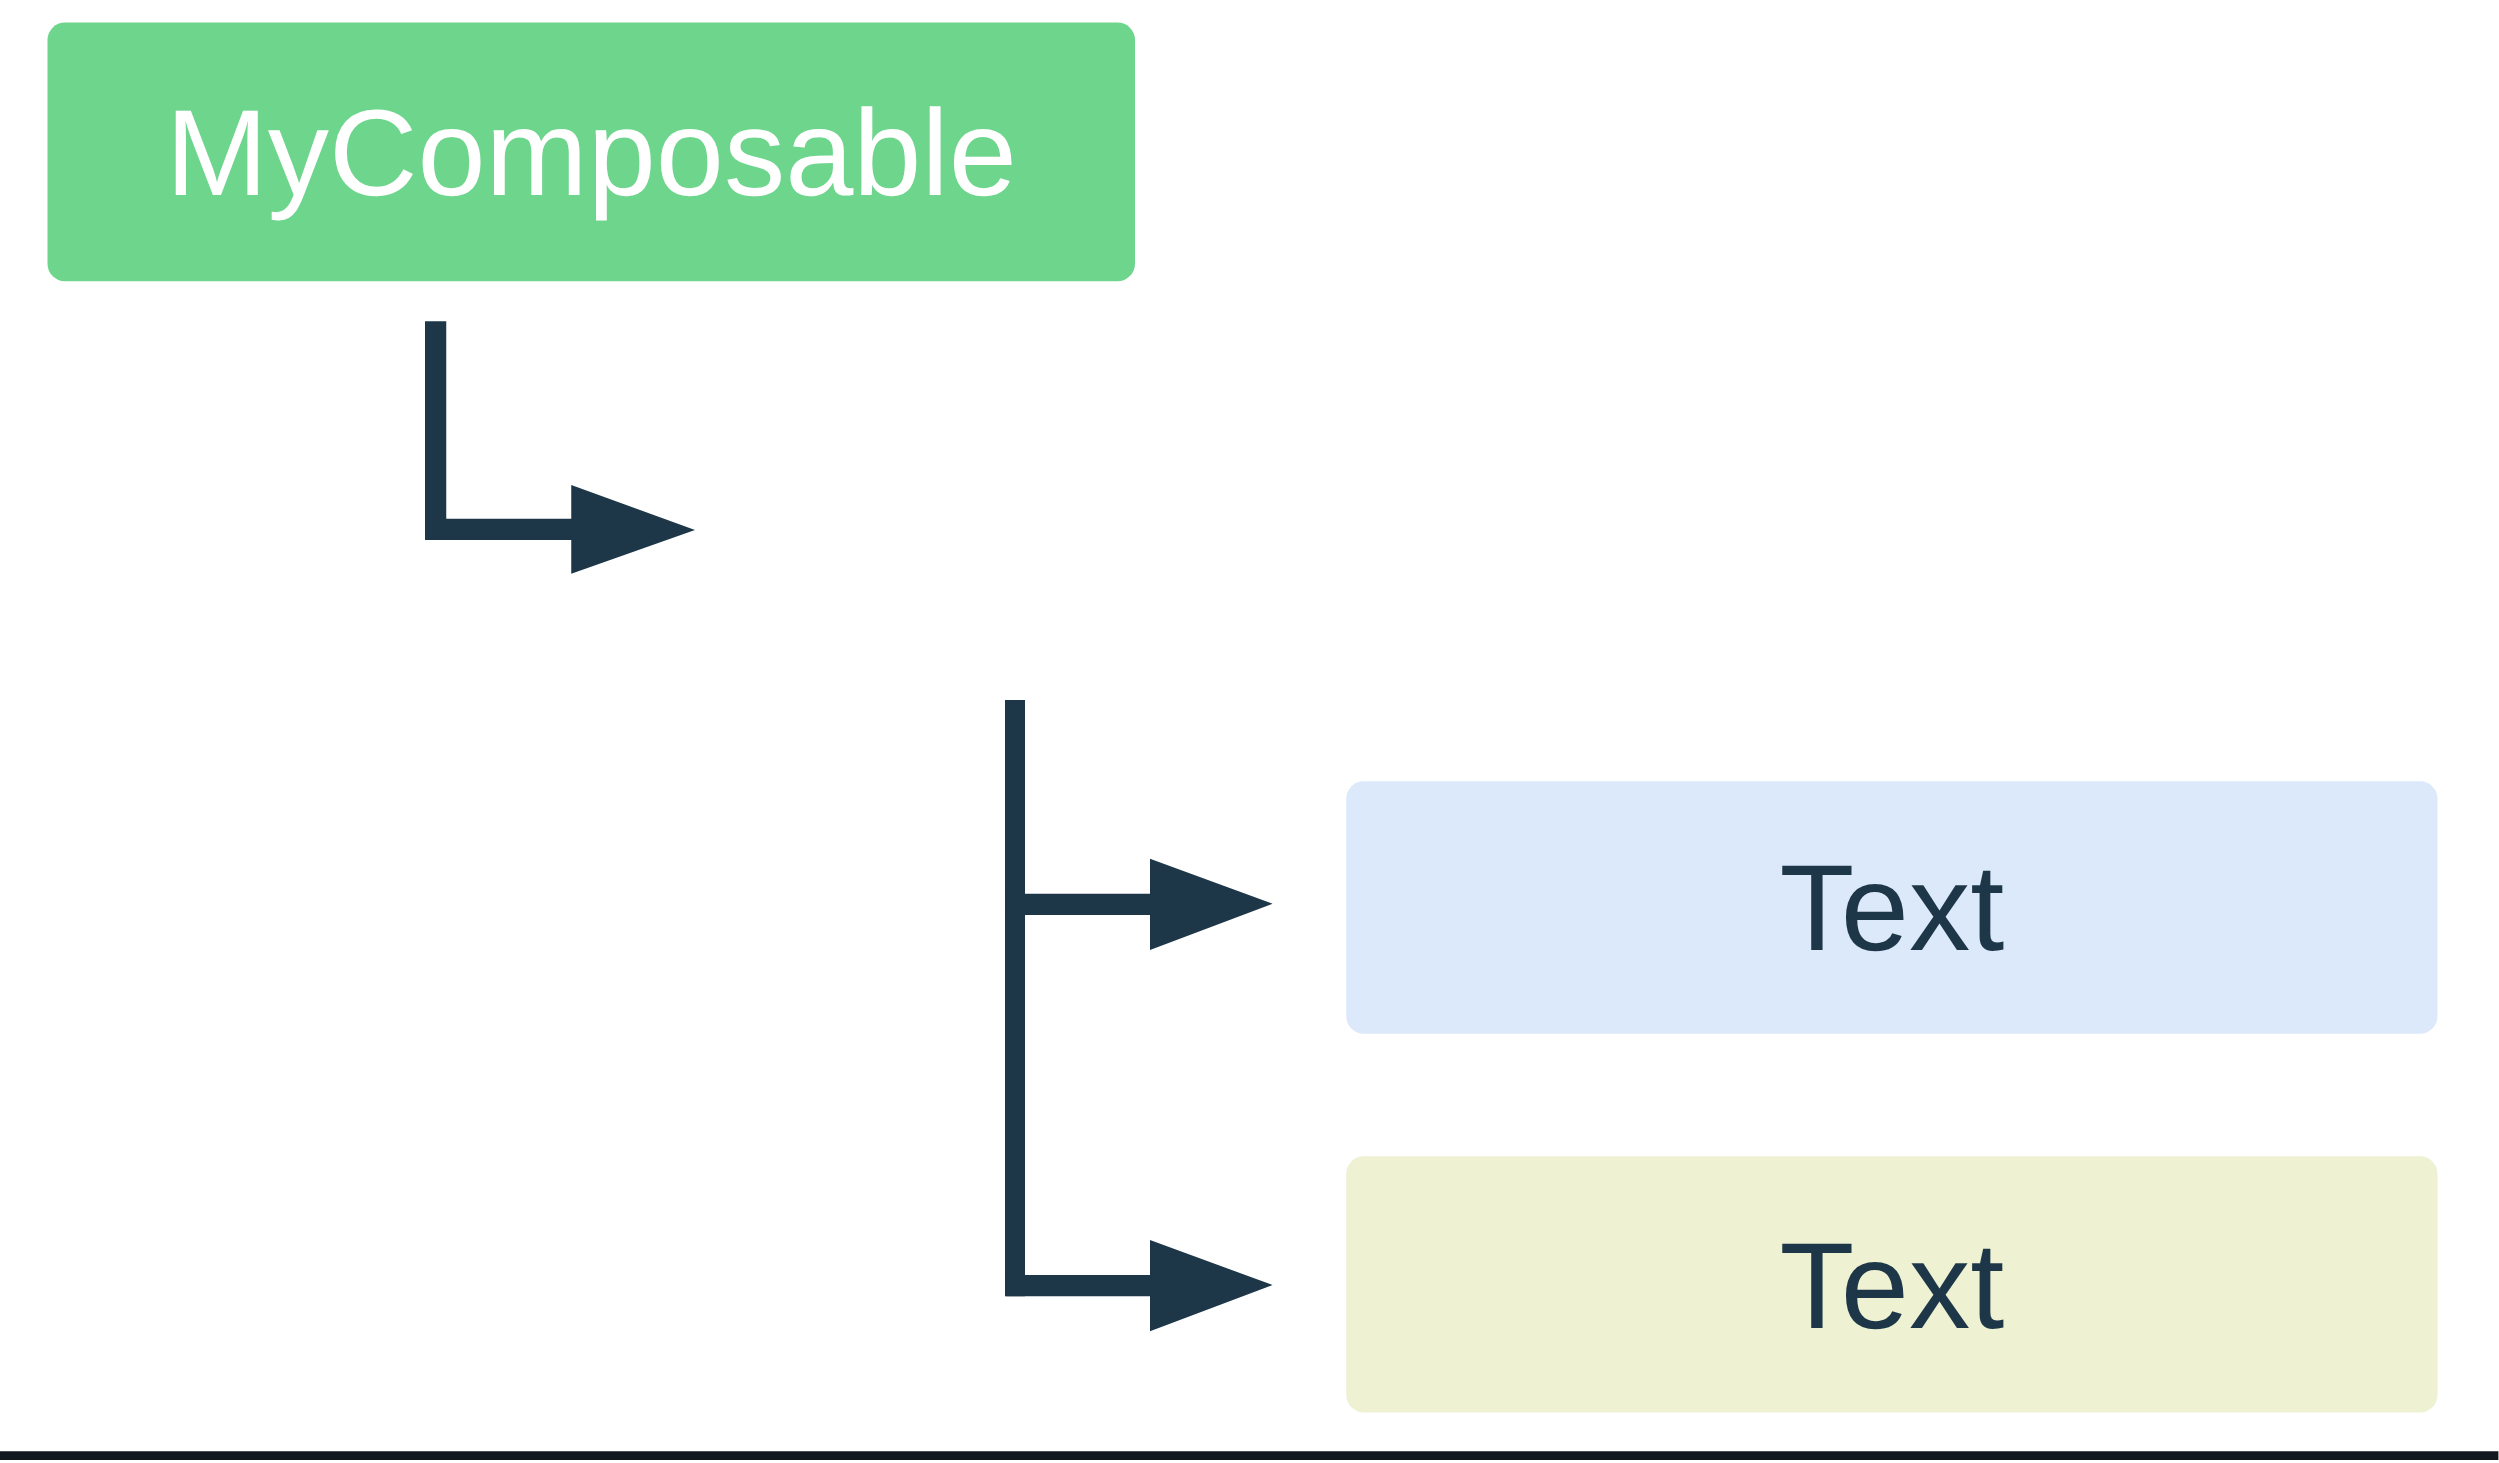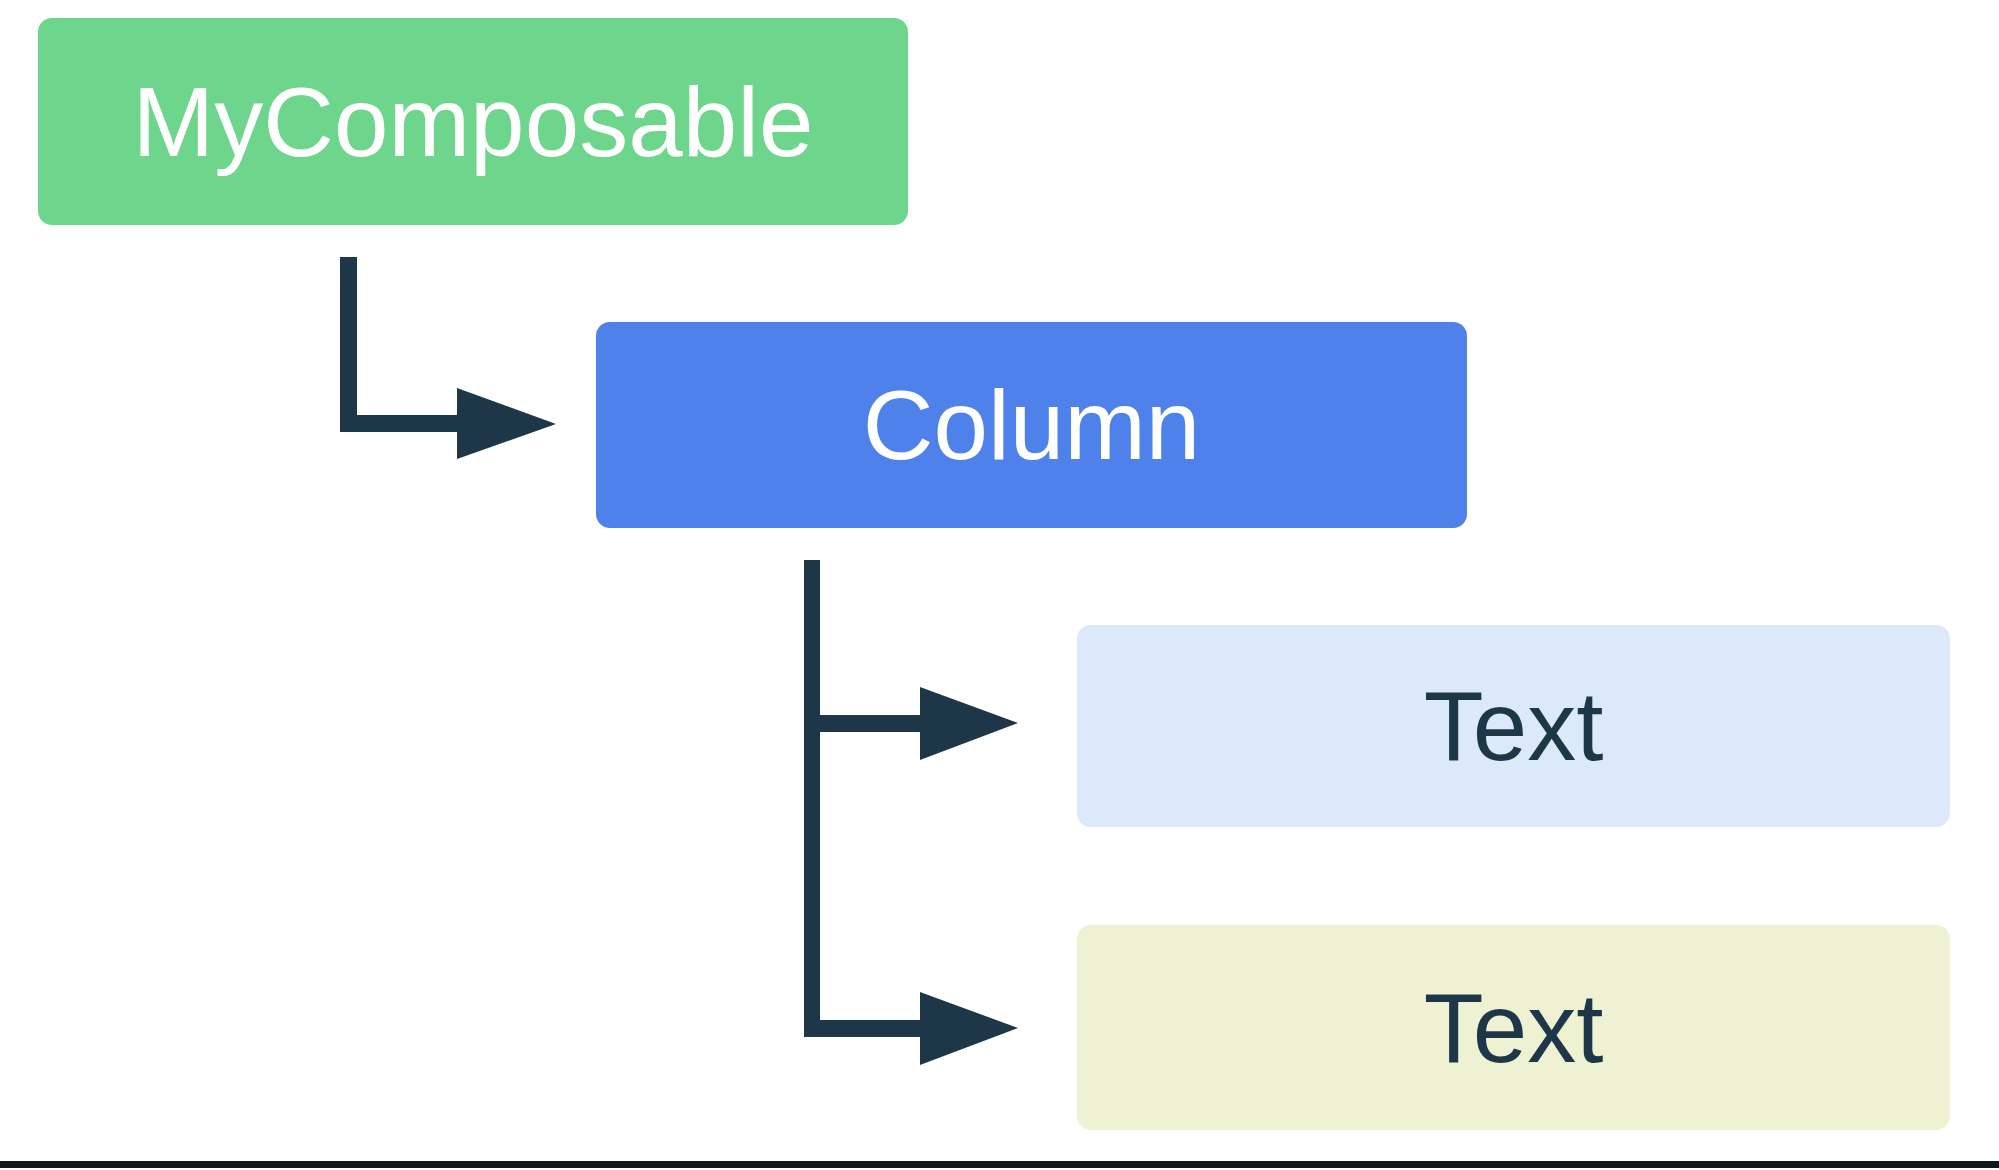--- a/index.html
+++ b/index.html
@@ -78,23 +78,20 @@
 
     <path fill="var(--arrow-color, #1d3748)" d="M805,715 L920,715 L920,687 L1018,723 L920,760 L920,732 L805,732 Z"></path>
 
     <path fill="var(--arrow-color, #1d3748)" d="M805,1020 L920,1020 L920,992 L1018,1028 L920,1065 L920,1037 L805,1037 Z"></path>
   </svg>
 
   <div class="node node-root">
     <span>MyComposable</span>
   </div>
 
-  <div class="node node-column">
-    <span>Column</span>
-  </div>
 
   <div class="node node-text1">
     <span>Text</span>
   </div>
 
   <div class="node node-text2">
     <span>Text</span>
   </div>
 
   <div class="bottom-rule"></div>

